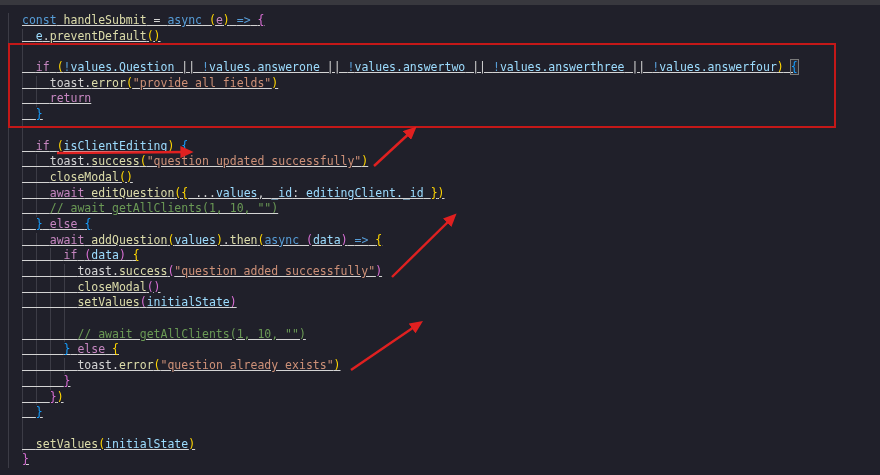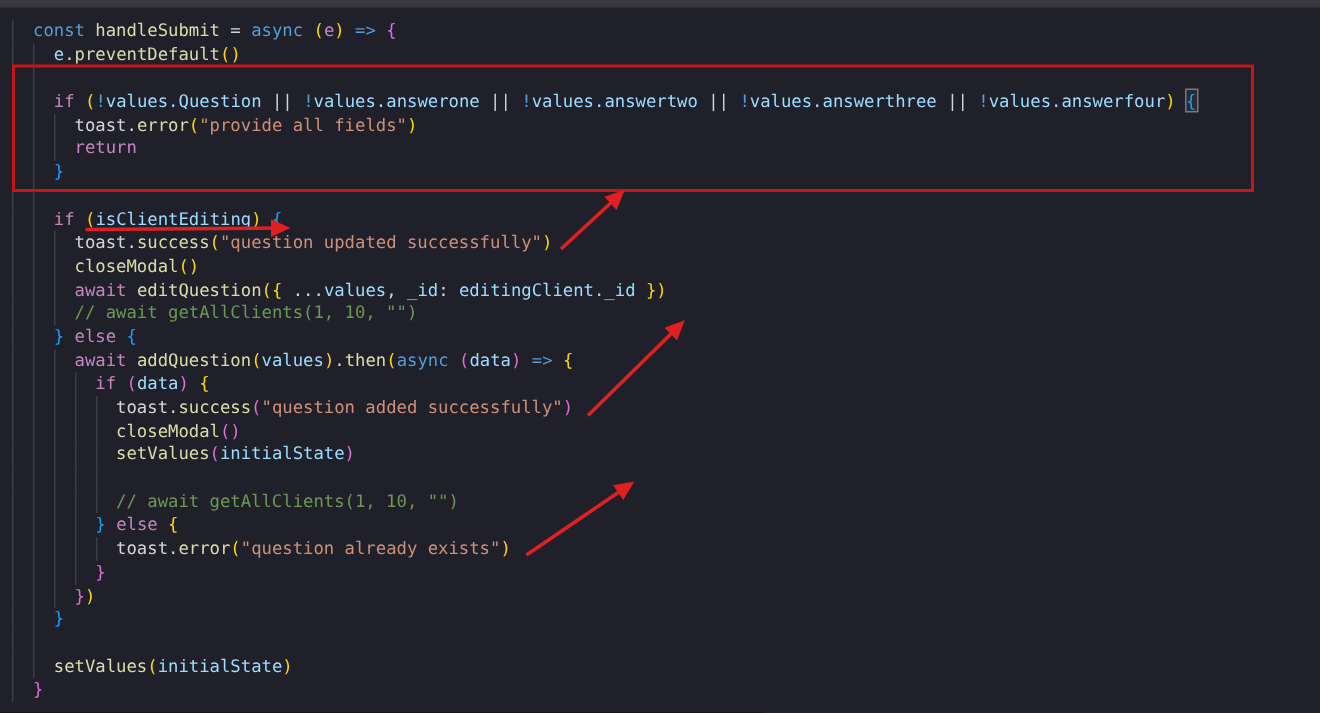--- a/index.html
+++ b/index.html
@@ -11,21 +11,21 @@
     font-size:11.5px;
     line-height:15.7px;
   }
   #topstrip{position:absolute;top:0;left:0;right:0;height:5px;}
   #code{
     position:absolute;top:5px;left:0;right:0;bottom:0;
     padding-top:8px;
     white-space:pre;
   }
   .line{position:relative;height:15.7px;}
-  .lc{position:relative;z-index:2;}
+  .lc{position:relative;z-index:2;text-decoration:underline;}
   .guide{position:absolute;top:0;bottom:0;width:1px;z-index:1;}
   .match{
     outline:1px solid #7a7a7a;
     outline-offset:0px;
     background:rgba(120,120,120,0.12);
   }
   #annot-box{position:absolute;z-index:5;pointer-events:none;border-style:solid;border-width:2px;background:transparent;}
   #overlay{position:absolute;top:0;left:0;z-index:6;pointer-events:none;}
 </style>
 </head>

